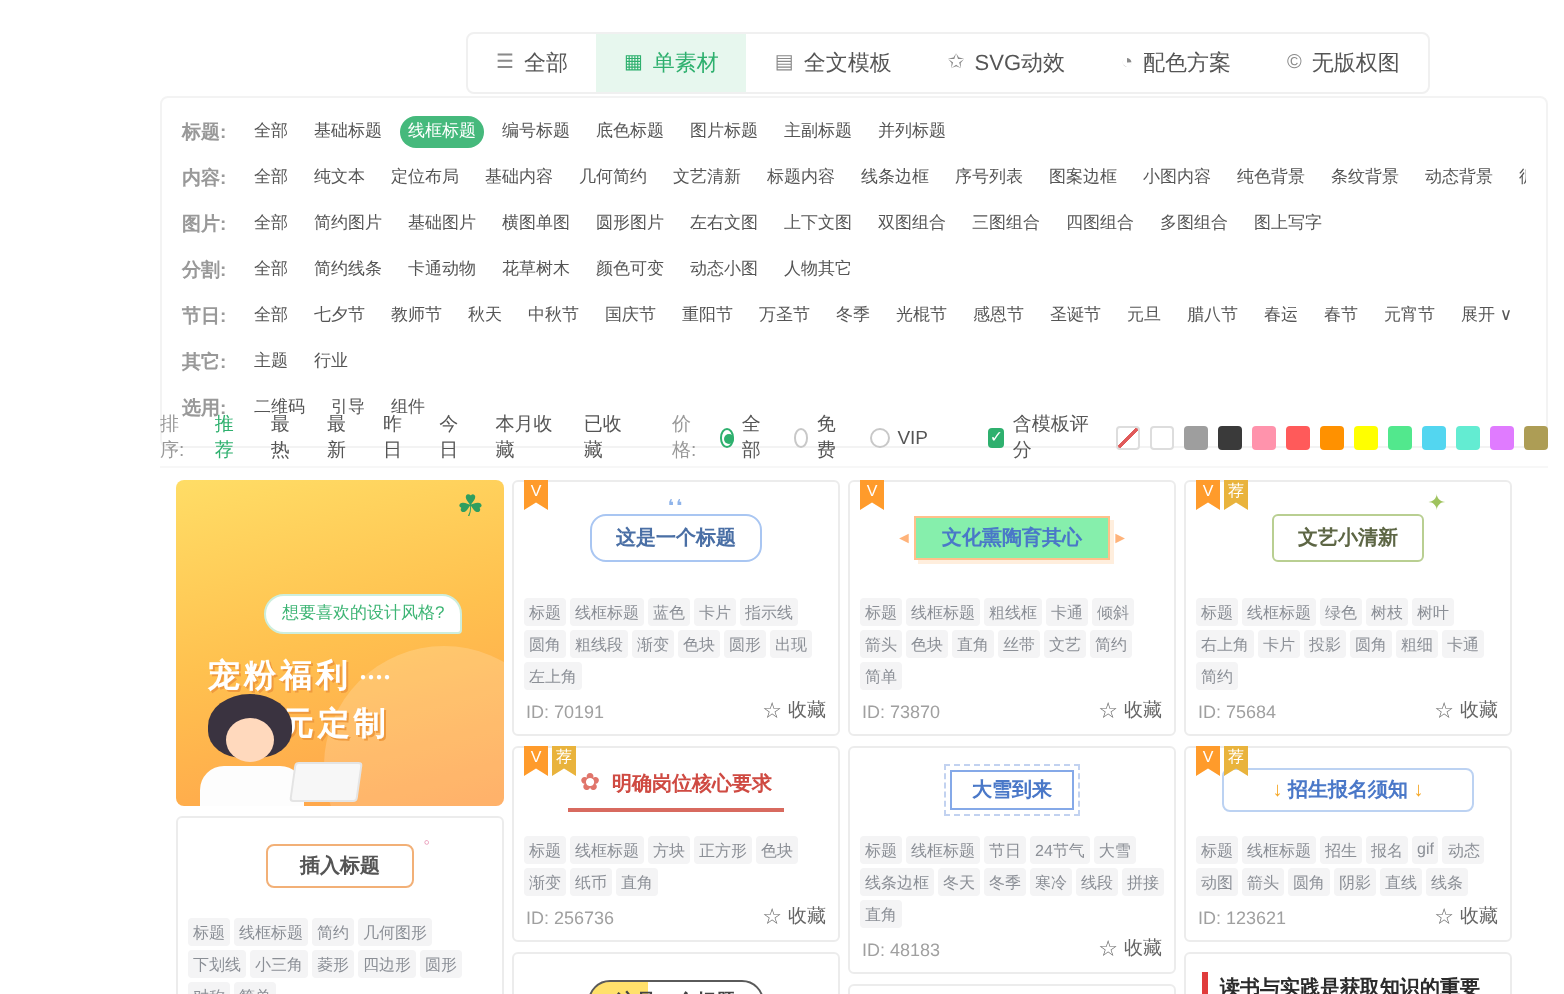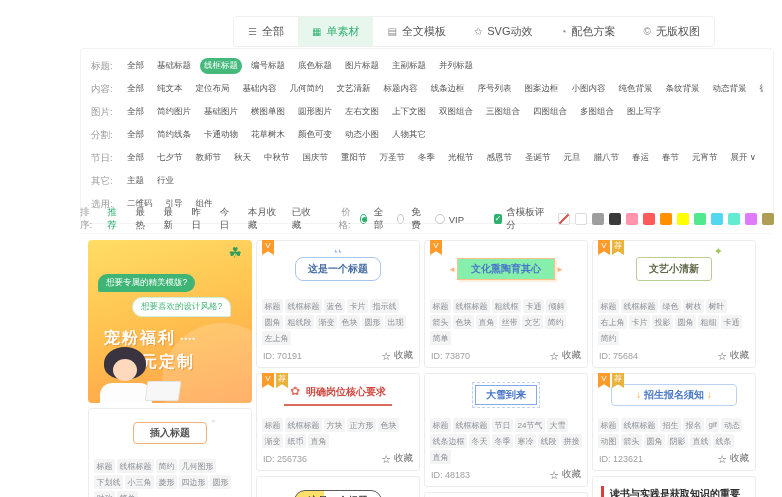--- a/index.html
+++ b/index.html
@@ -7,30 +7,30 @@
        font-family:"Liberation Sans","DejaVu Sans",sans-serif;color:#555;}
   
   #nav{position:absolute;left:233px;top:16px;display:flex;border:1px solid #f0f0f0;border-radius:4px;overflow:hidden;background:#fff;}
   .nav-item{display:flex;align-items:center;gap:5px;padding:7px 14px;font-size:11px;color:#555;cursor:pointer;white-space:nowrap;}
   .nav-item .nicon{font-size:10px;color:#8a8a8a;}
   .nav-item.active{background:#e7f7ee;color:#2eb06e;}
   .nav-item.active .nicon{color:#2eb06e;}
   
   #filters{position:absolute;left:80px;top:48px;width:694px;box-sizing:border-box;border:1px solid #f3f3f3;border-radius:4px;padding:9px 10px 4px;background:#fff;}
   .f-row{display:flex;align-items:center;margin-bottom:7px;}
-  .f-label{flex:0 0 32px;font-size:9.5px;color:#999;}
+  .f-label{flex:0 0 32px;font-size:9.5px;color:#999;font-weight:bold;}
   .f-opts{display:flex;flex-wrap:nowrap;overflow:hidden;align-items:center;}
   .f-opt{font-size:8.5px;color:#555;margin-right:5px;padding:2px 4px;border-radius:9px;cursor:pointer;white-space:nowrap;}
   .f-opt.sel{background:#45b97c;color:#fff;}
   
   #sortbar{position:absolute;left:80px;top:205px;width:694px;height:28px;display:flex;align-items:center;font-size:9.5px;border-bottom:1px solid #f7f7f7;}
   .s-label{color:#999;margin-right:9px;}
   .s-opt{margin-right:12px;cursor:pointer;color:#555;}
   .s-opt.active{color:#2eb06e;}
-  .price{display:flex;align-items:center;margin-left:8px;text-align:right;}
+  .price{display:flex;align-items:center;margin-left:8px;}
   .p-item{display:flex;align-items:center;margin-right:14px;cursor:pointer;}
   .radio{width:8px;height:8px;border:1px solid #c8c8c8;border-radius:50%;display:inline-block;margin-right:4px;position:relative;background:#fff;}
   .radio.on{border-color:#2eb06e;}
   .radio.on::after{content:"";position:absolute;left:1.5px;top:1.5px;width:5px;height:5px;border-radius:50%;background:#2eb06e;}
   .ckwrap{display:flex;align-items:center;margin-left:16px;cursor:pointer;}
   .check{width:10px;height:10px;background:#2eb06e;border-radius:2px;color:#fff;font-size:8px;line-height:10px;text-align:center;display:inline-block;margin-right:4px;}
   .swatches{display:flex;gap:5px;margin-left:12px;align-items:center;}
   .swatch{width:12px;height:12px;border-radius:2px;cursor:pointer;display:inline-block;}
   .swatch.none{border:1px solid #ddd;background:linear-gradient(135deg,transparent 44%,#e05a5a 44%,#e05a5a 56%,transparent 56%),#fff;box-sizing:border-box;}
   .swatch.white{border:1px solid #ddd;box-sizing:border-box;}
@@ -254,21 +254,20 @@
       <span class="swatch" style="background: rgb(99, 236, 210);"></span>
       <span class="swatch" style="background: rgb(224, 123, 255);"></span>
       <span class="swatch" style="background: rgb(173, 157, 85);"></span>
     </div>
   </section>
 <main id="grid">
     <div class="gcol">
       <div class="card banner">
         <div class="blob"></div>
         <div class="leaf">☘</div>
-        <div class="b1">想要专属的精美模版?</div>
         <div class="b2">想要喜欢的设计风格?</div>
         <div class="bt1">宠粉福利<span class="bdots">●●●●</span></div>
         <div class="bt2">0元定制</div>
         <div class="hair"></div>
         <div class="face"></div>
         <div class="bodyshape"></div>
         <div class="laptop"></div>
       </div>
       <div class="card">
         <div class="preview sm">

